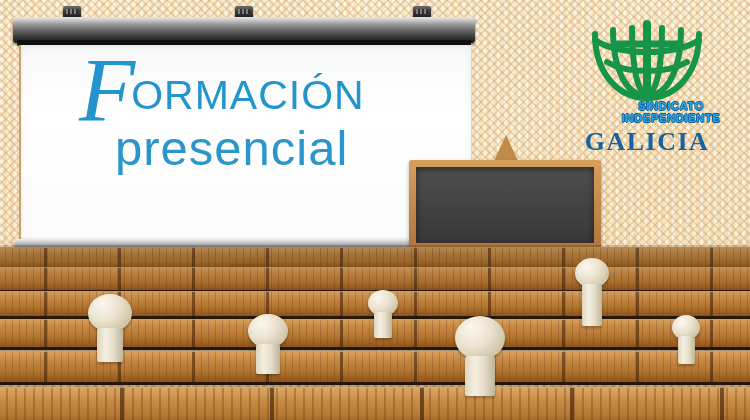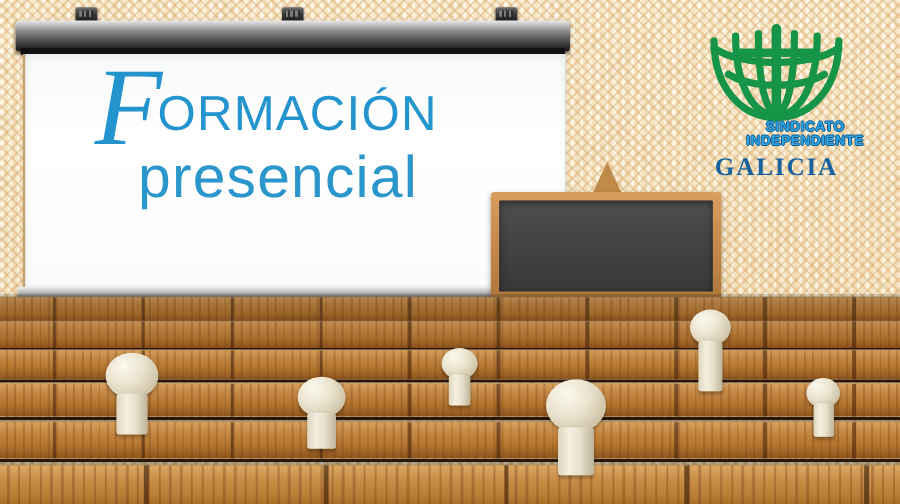--- a/index.html
+++ b/index.html
@@ -200,21 +200,21 @@
     letter-spacing: .4px;
     color: #2ea6e4;
     text-shadow: -.8px 0 0 #0d5c96, .8px 0 0 #0d5c96,
                   0 -.8px 0 #0d5c96, 0 .8px 0 #0d5c96;
     padding-left: 48px;
   }
   .logo-region {
     margin-top: 5px;
     font-family: "Liberation Serif", serif;
     font-weight: bold;
-    font-size: 21px;
+    font-size: 26px;
     line-height: 1;
     letter-spacing: 1.5px;
     color: #17629f;
   }
 
   
   .easel {
     position: absolute;
     left: 405px;
     top: 141px;

